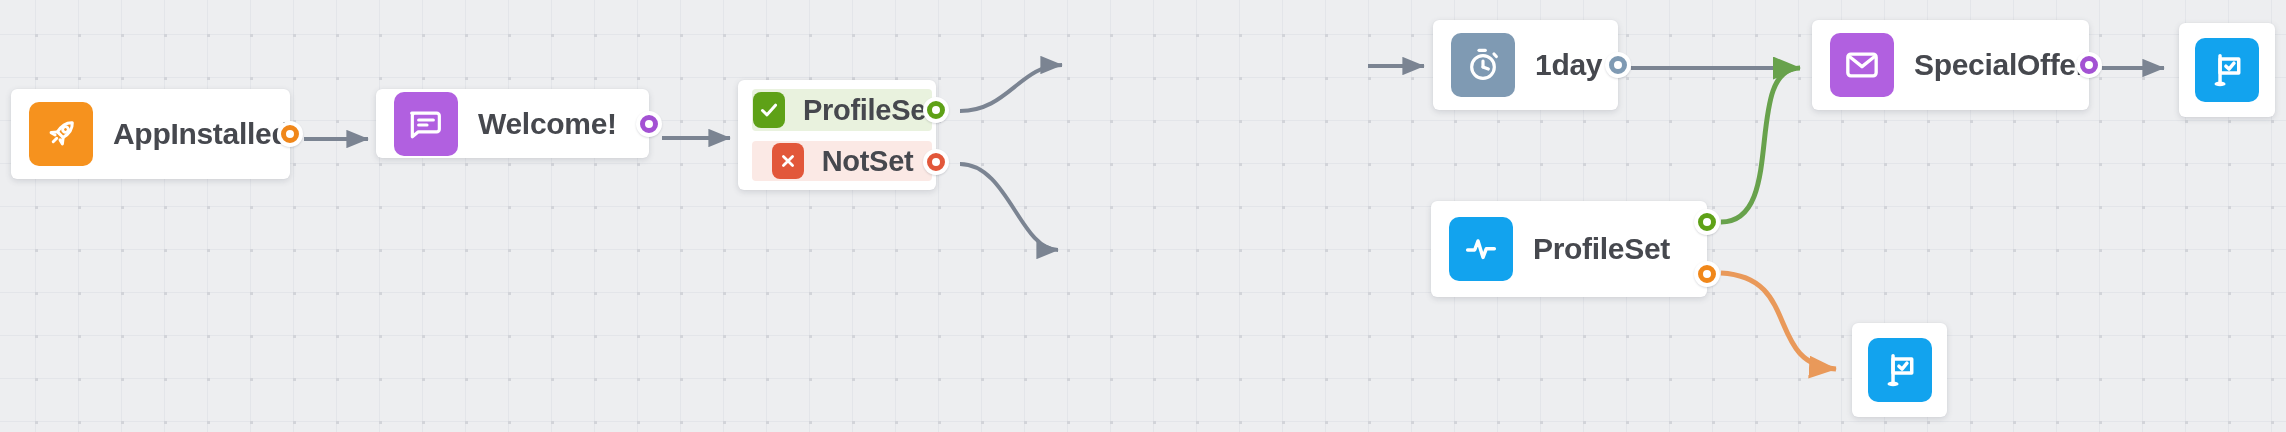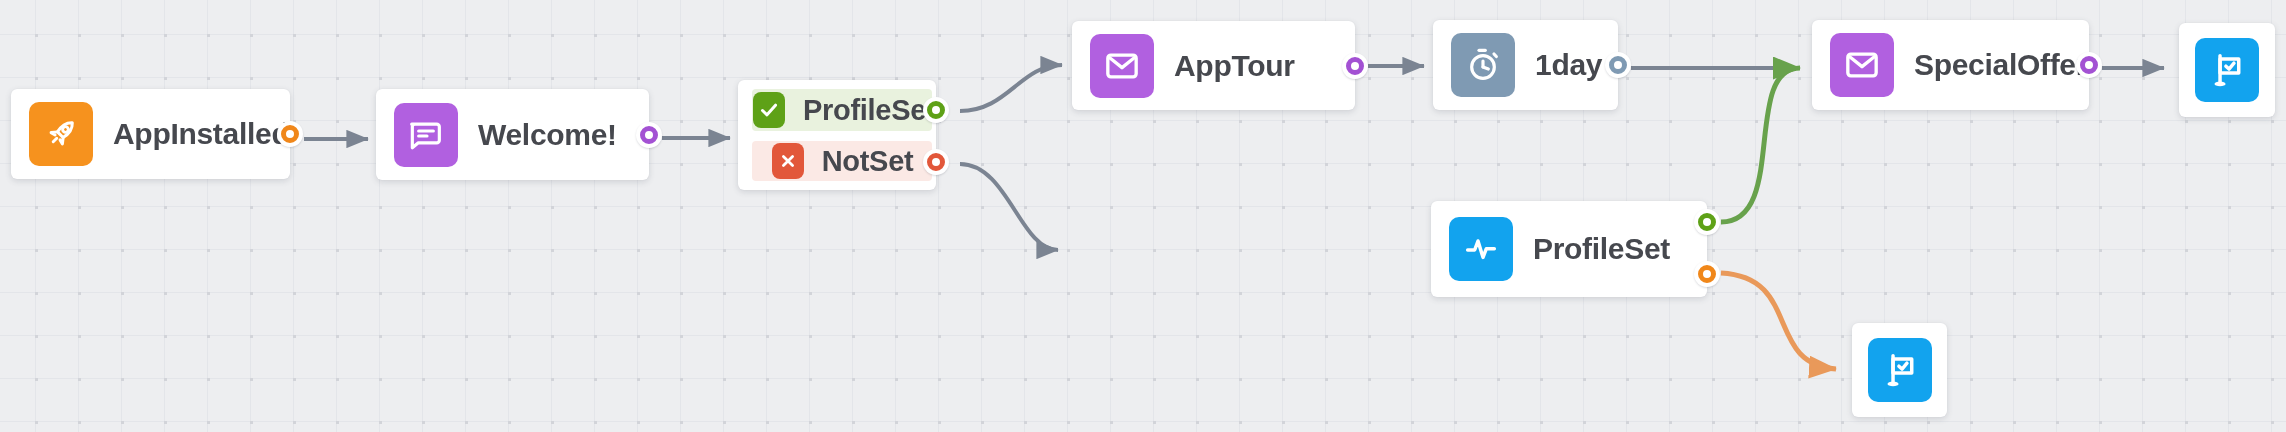--- a/index.html
+++ b/index.html
@@ -41,21 +41,21 @@
         border-radius:50%;background:#fff;border:5px solid #999;}
   .port.center{top:50%;margin-top:-13px;}
   .p-orange::before{border-color:#f0871a;}
   .p-purple::before{border-color:#a351d3;}
   .p-green::before{border-color:#5ea117;}
   .p-red::before{border-color:#e2573a;}
   .p-slate::before{border-color:#7f9ab3;}
 
   
   #n-app-installed{left:11px;top:89px;width:279px;height:90px;}
-  #n-welcome{left:376px;top:89px;width:273px;height:91px;}
+  #n-welcome{left:376px;top:89px;width:273px;height:69px;}
   #n-condition{left:738px;top:80px;width:198px;height:110px;flex-direction:column;align-items:stretch;justify-content:center;gap:10px;padding:9px 4px 9px 14px;}
   #n-app-tour{left:1072px;top:21px;width:283px;height:89px;}
   #n-delay{left:1433px;top:20px;width:185px;height:90px;}
   #n-special-offer{left:1812px;top:20px;width:277px;height:90px;}
   #n-goal-top{left:2179px;top:23px;width:96px;height:94px;justify-content:center;padding:0;}
   #n-set-profile{left:1068px;top:203px;width:278px;height:94px;}
   #n-profile-set{left:1431px;top:201px;width:276px;height:96px;}
   #n-goal-bottom{left:1852px;top:323px;width:95px;height:94px;justify-content:center;padding:0;}
 
   
@@ -142,30 +142,20 @@
         <svg width="22" height="22" viewBox="0 0 24 24" fill="none" stroke="#fff" stroke-width="3" stroke-linecap="round">
           <path d="M7,7 L17,17 M17,7 L7,17"></path>
         </svg>
       </span>
       <span class="node-label">NotSet</span>
     </div>
     <span class="port p-green port-a"></span>
     <span class="port p-red port-b"></span>
   </div>
 
-  <div class="node" id="n-app-tour">
-    <span class="tile t-purple">
-      <svg width="40" height="40" viewBox="0 0 24 24" fill="none" stroke="#fff" stroke-width="2" stroke-linecap="round" stroke-linejoin="round">
-        <rect x="3.5" y="5.5" width="17" height="13" rx="1.8"></rect>
-        <path d="M4.8,7.2 L12,13 L19.2,7.2"></path>
-      </svg>
-    </span>
-    <span class="node-label">AppTour</span>
-    <span class="port p-purple center"></span>
-  </div>
 
   <div class="node" id="n-delay">
     <span class="tile t-slate">
       <svg width="40" height="40" viewBox="0 0 24 24" fill="none" stroke="#fff" stroke-width="1.9" stroke-linecap="round">
         <circle cx="12" cy="13.2" r="6.8"></circle>
         <path d="M12,13.2 L12,9.6"></path>
         <path d="M12,13.2 L15.2,14.4"></path>
         <path d="M9.6,3.2 L13.4,3.2"></path>
         <path d="M18.6,5.4 L20,6.9"></path>
       </svg>

